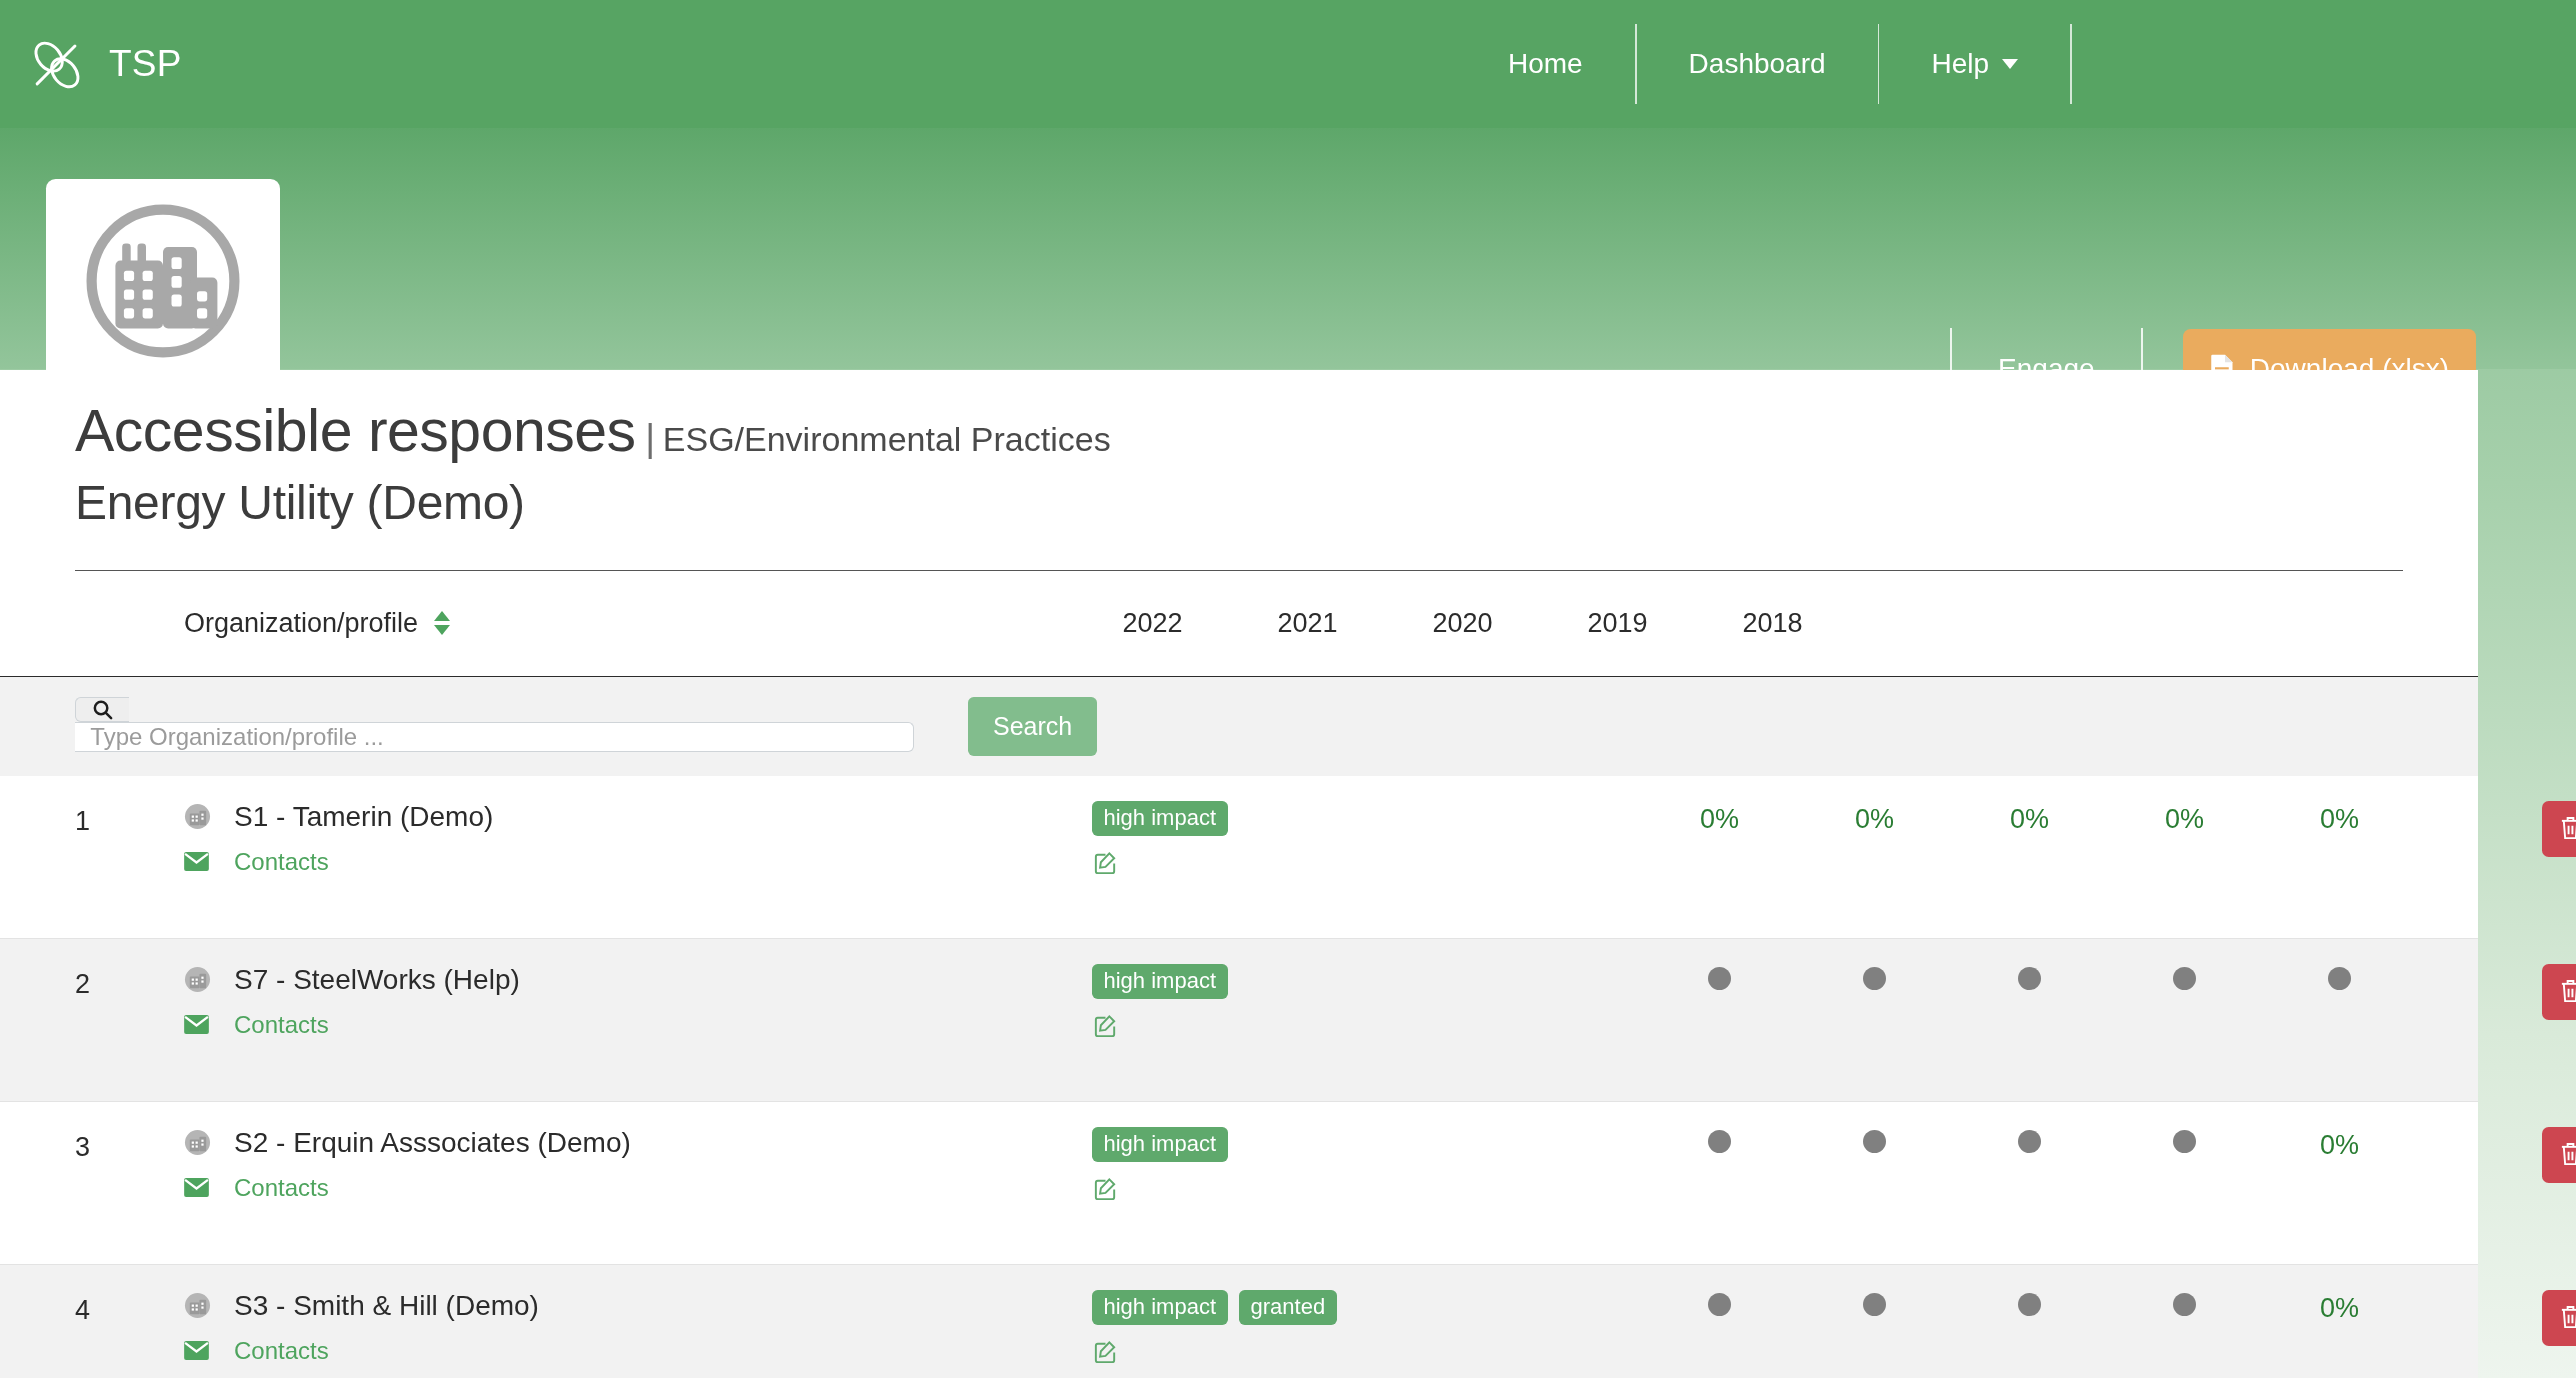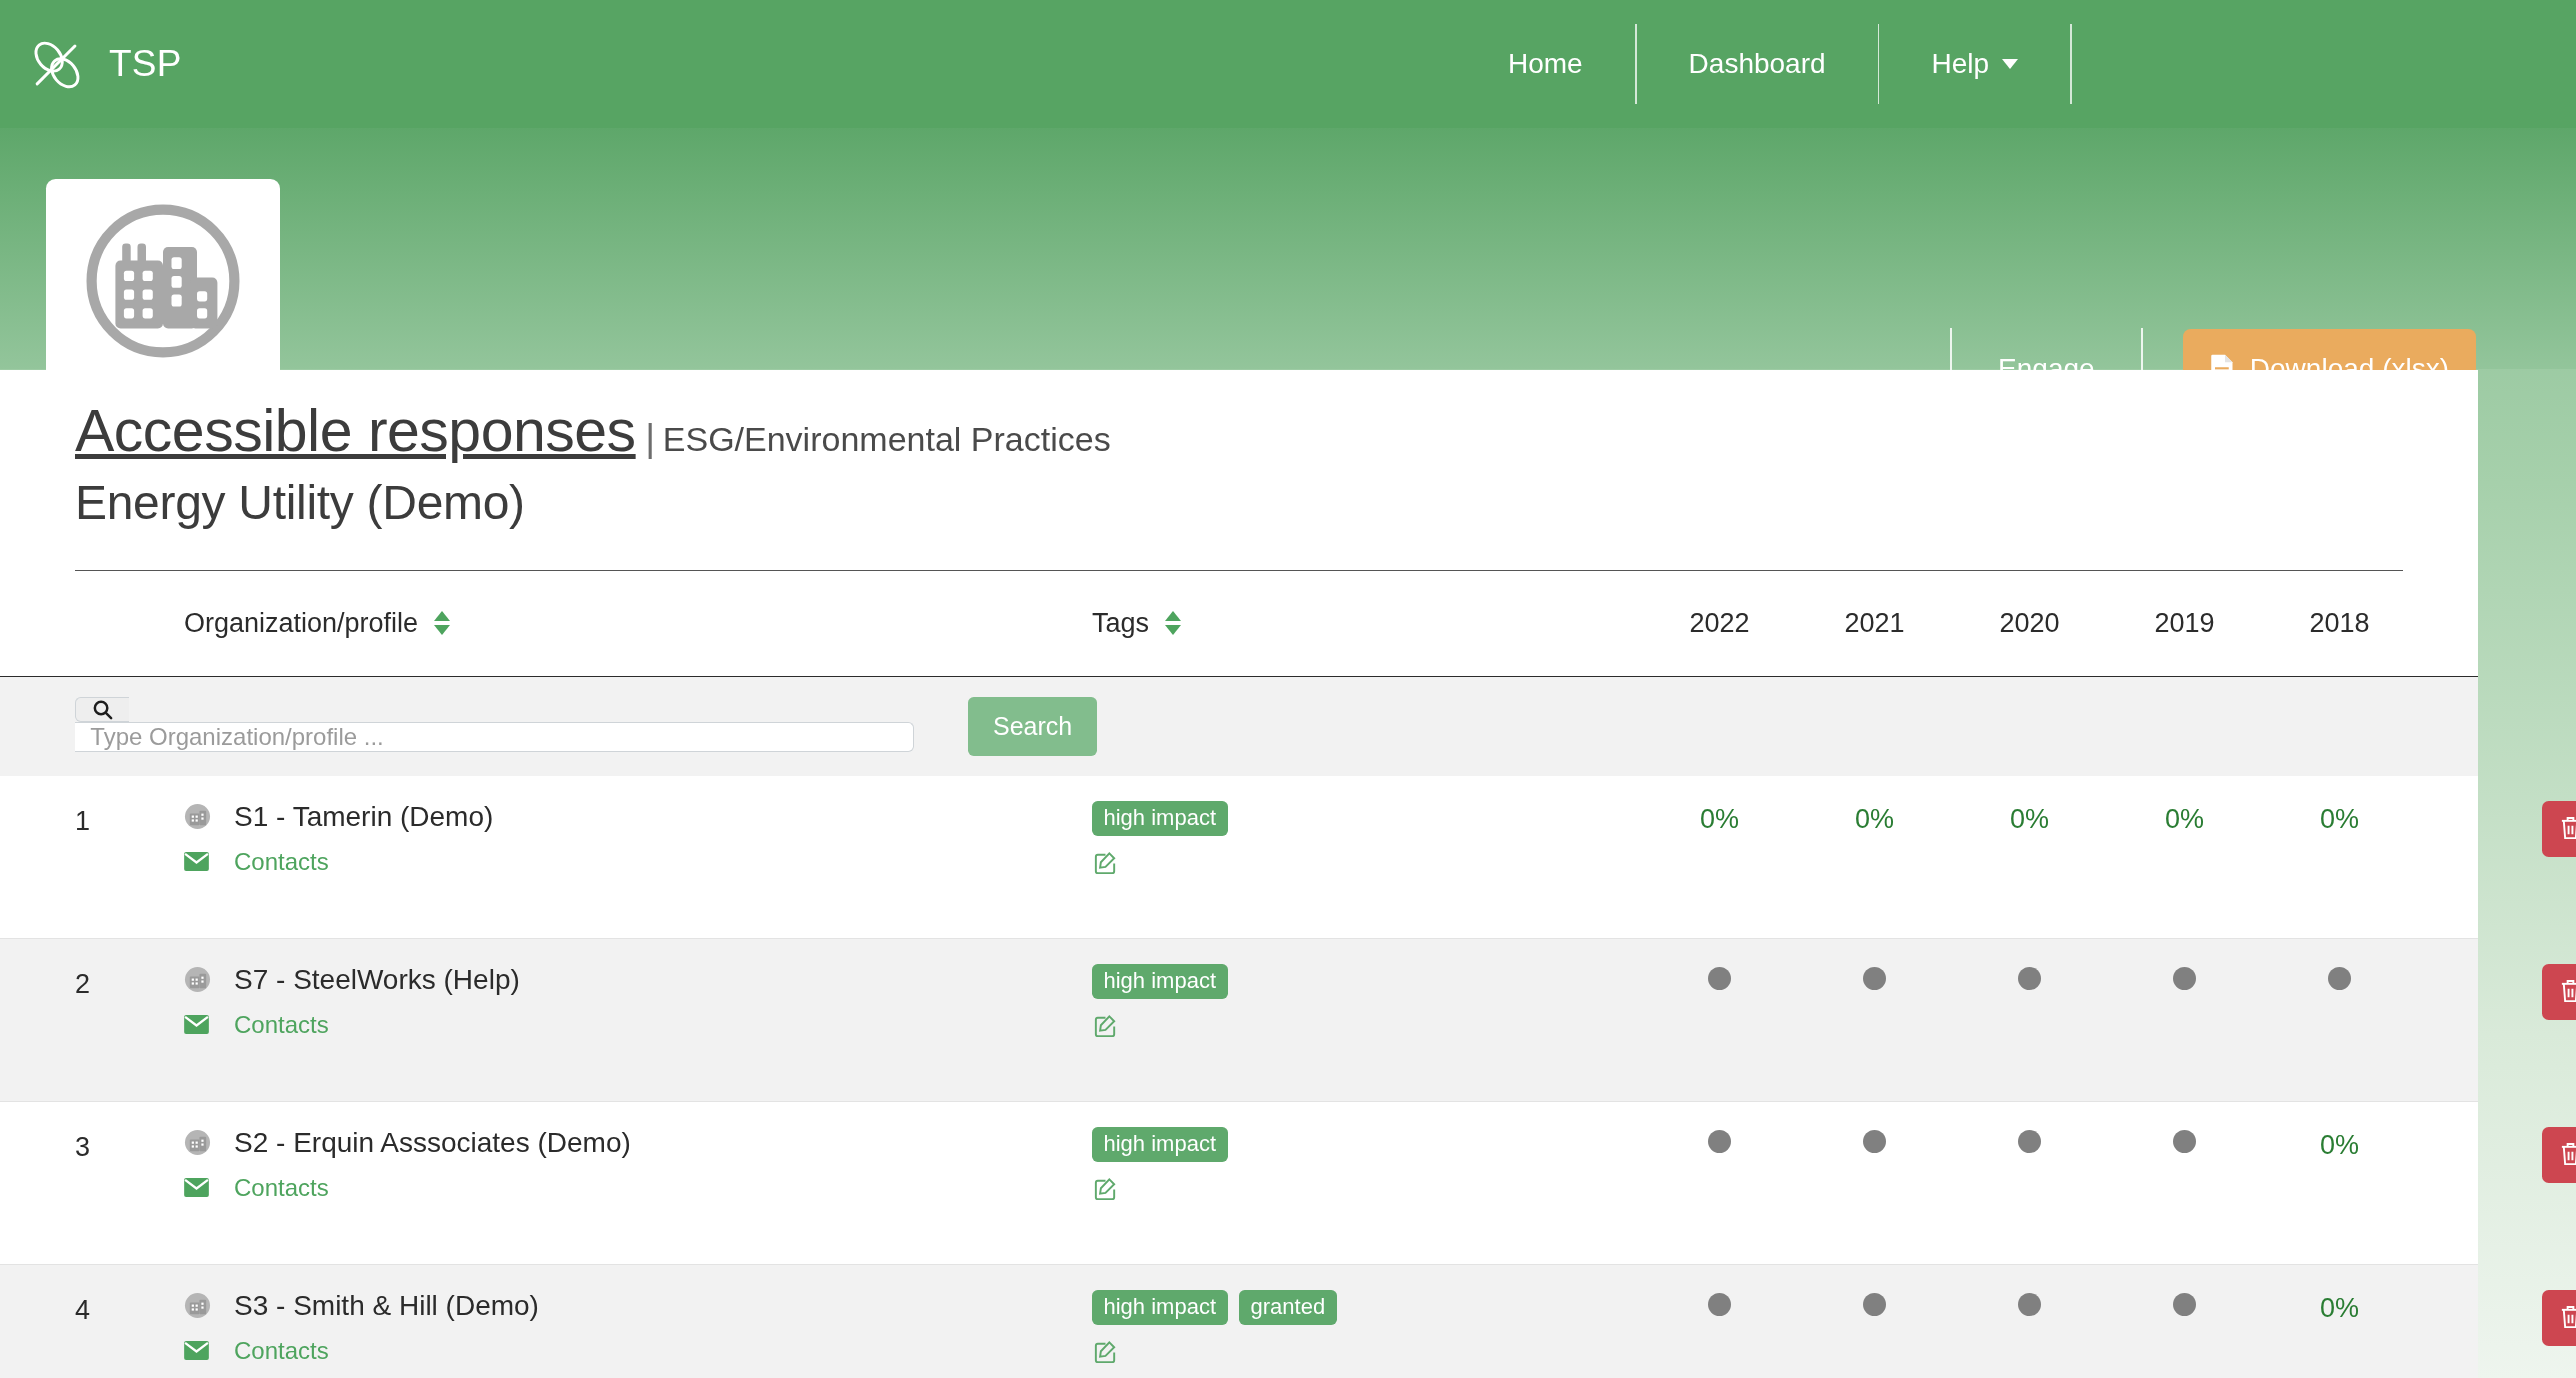--- a/index.html
+++ b/index.html
@@ -95,21 +95,20 @@
     width: 2478px; height: 1009px;
     background: #ffffff;
     z-index: 4;
   }
 
   .titles { padding: 27px 0 0 75px; }
   .title-line { display: flex; align-items: baseline; white-space: nowrap; }
   .title-main {
     font-size: 59px; font-weight: 400; color: #3c3c3c;
     letter-spacing: -0.5px;
-    text-decoration: underline;
   }
   .title-sep {
     font-size: 38px; color: #6d6d6d; margin: 0 7.7px 0 9.6px;
   }
   .title-sub {
     font-size: 34px; color: #4a4a4a; font-weight: 400;
   }
   .title-org {
     font-size: 48px; color: #3c3c3c; font-weight: 400;
     margin-top: 9.6px; letter-spacing: -0.3px;
@@ -322,27 +321,20 @@
 
       <div class="row thead">
         <div class="c-idx"></div>
         <div class="c-org th th-org">
           <span>Organization/profile</span>
           <span class="sort-ico">
             <span class="sort-up"></span>
               <span class="sort-dn"></span>
           </span>
         </div>
-        <div class="c-tags th th-tags">
-          <span>Tags</span>
-          <span class="sort-ico">
-            <span class="sort-up"></span>
-              <span class="sort-dn"></span>
-          </span>
-        </div>
         <div class="c-yr th-yr">2022</div>
         <div class="c-yr th-yr">2021</div>
         <div class="c-yr th-yr">2020</div>
         <div class="c-yr th-yr">2019</div>
         <div class="c-yr th-yr">2018</div>
         <div class="c-act"></div>
       </div>
 
       <div class="search-row">
         <div class="search-group">

